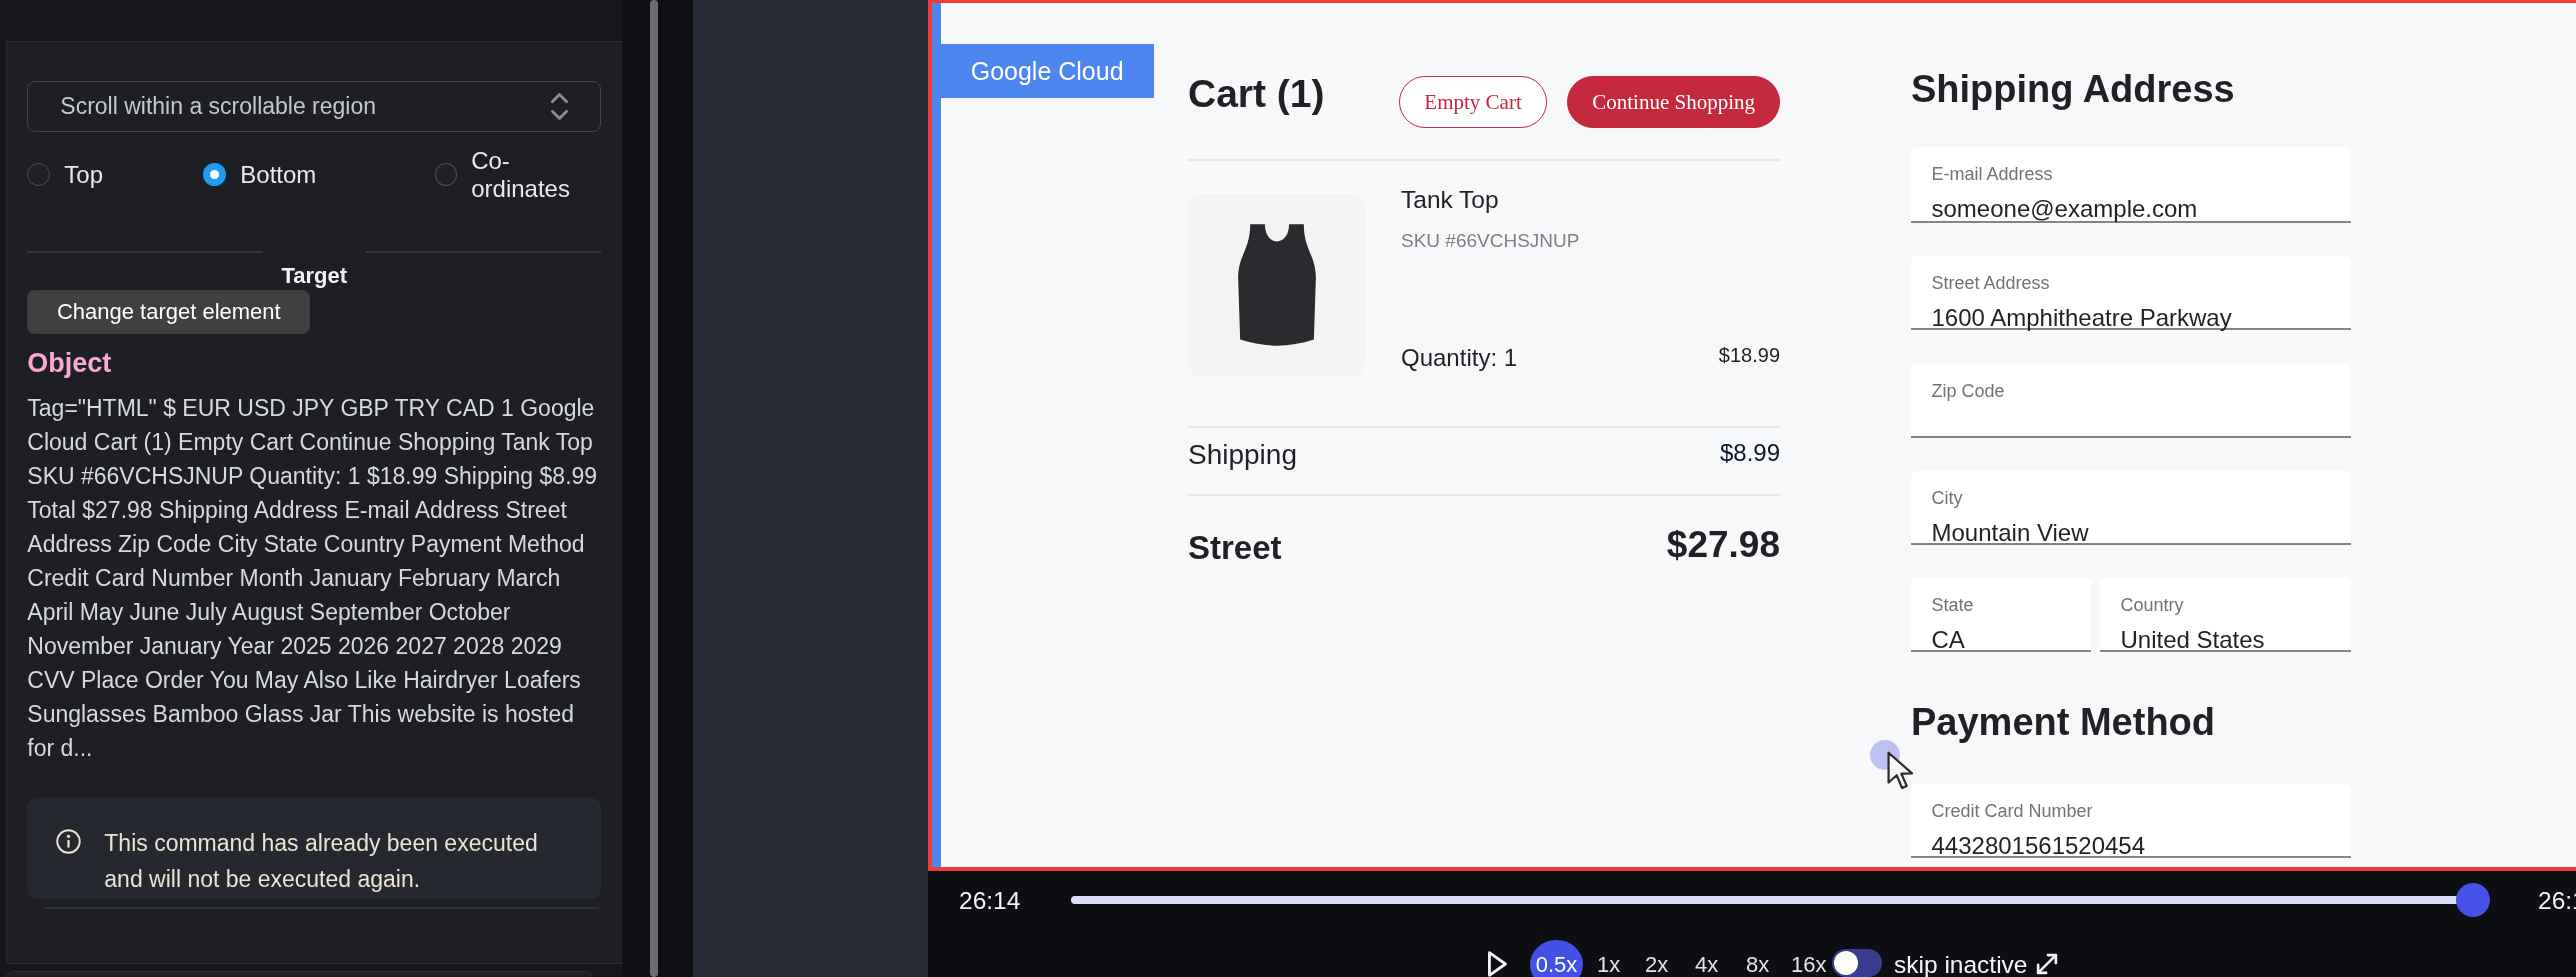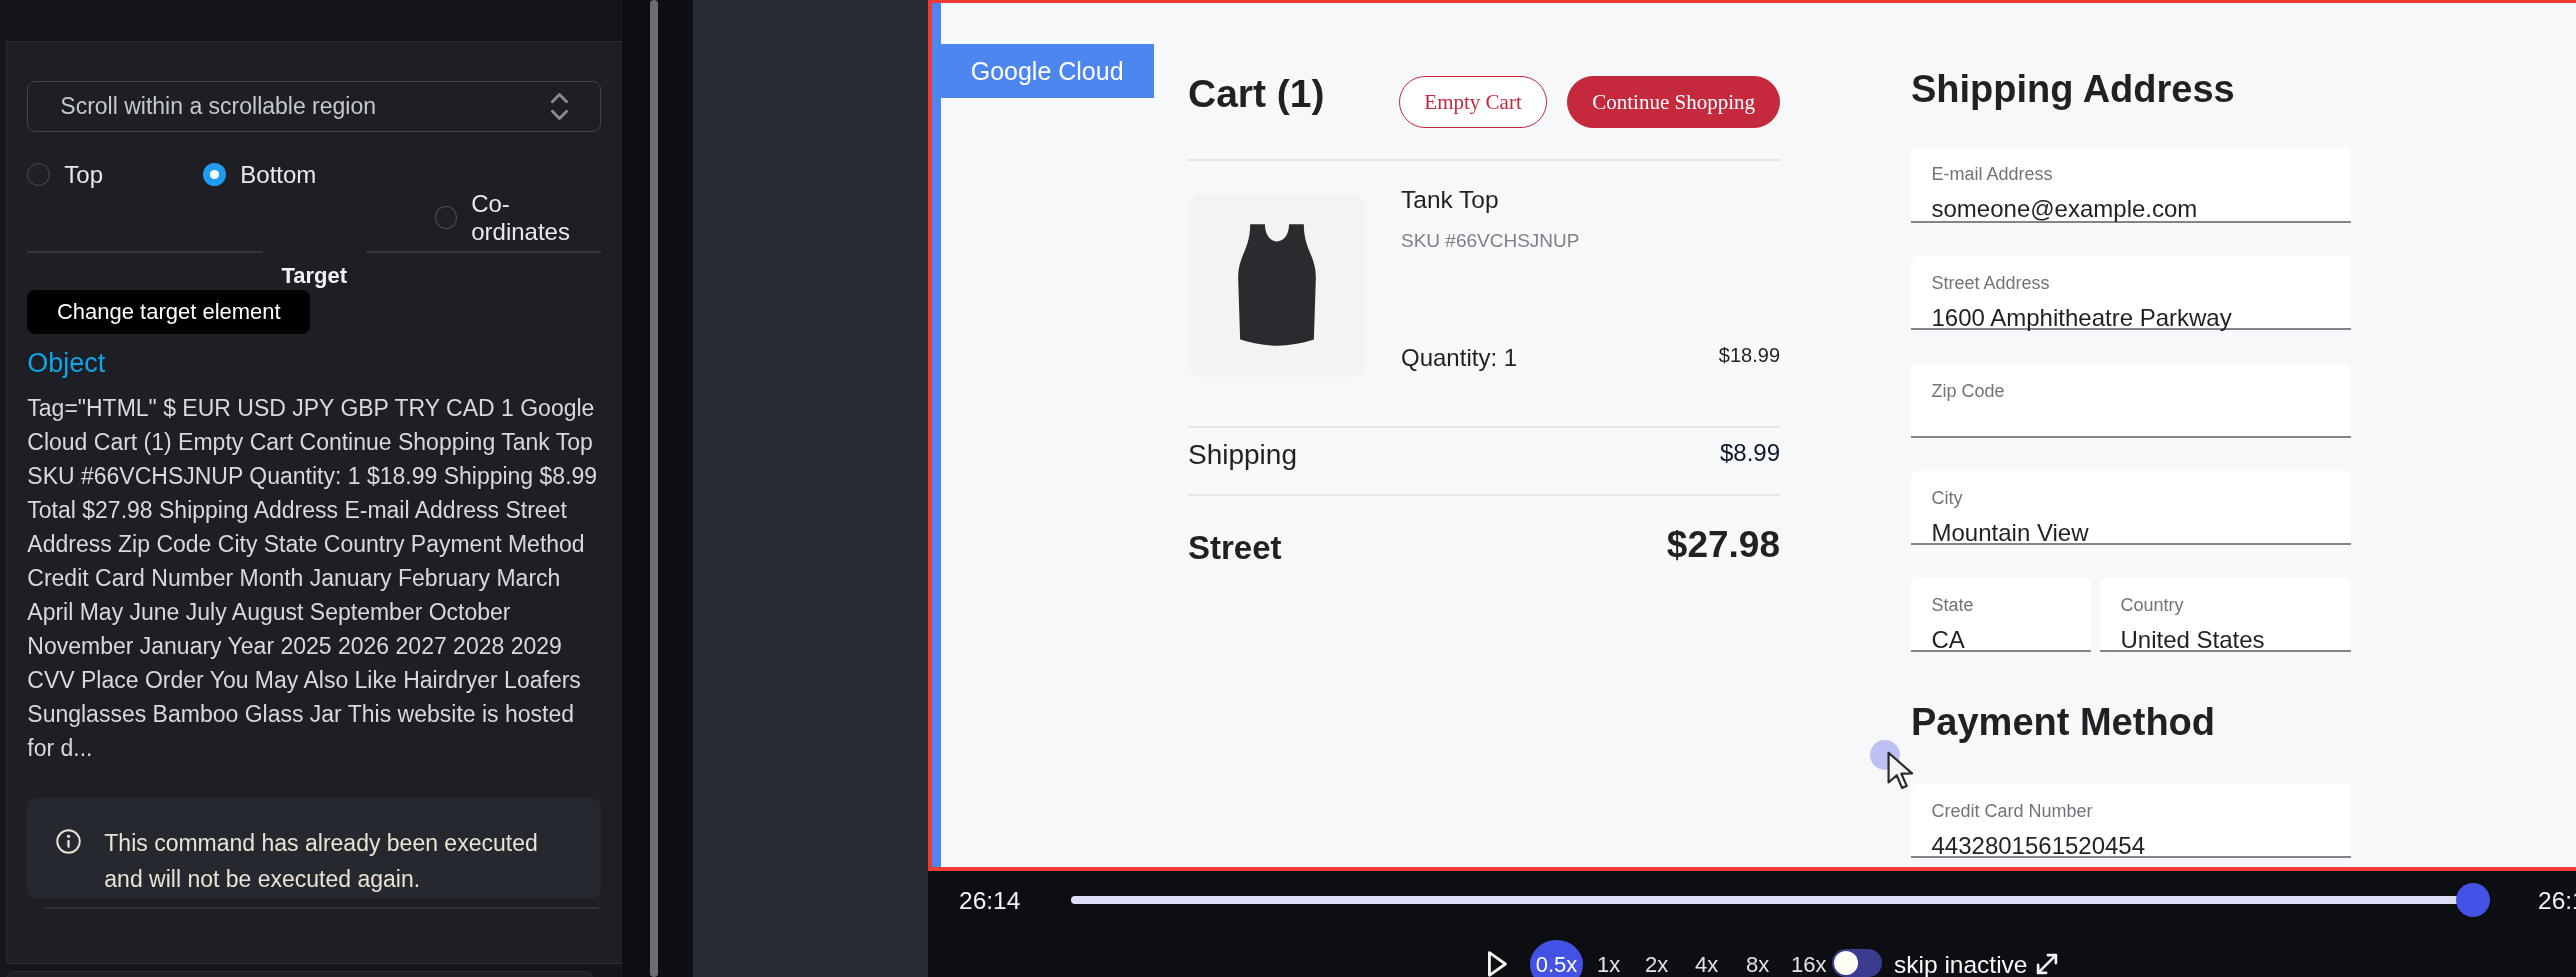--- a/index.html
+++ b/index.html
@@ -26,24 +26,24 @@
   .radio-circle.on::after { content:""; position:absolute; left:7px; top:7px; width:8.7px; height:8.7px;
      border-radius:50%; background:#ffffff; }
   .radio-label { font-size:24px; color:#e7e9ec; }
 
   .target-divider { position:absolute; left:20px; top:194px; width:574px; height:32px;
     display:flex; align-items:center; gap:19px; }
   .target-divider .line { flex:1; height:1.6px; background:#34363d; }
   .target-divider .t-label { font-size:22px; font-weight:bold; color:#f2f3f5;margin-top:48px; }
 
   .btn-change { position:absolute; left:20px; top:248px; width:283px; height:44px;
-    background:#000000; border:none; border-radius:8px; color:#ffffff;
+    background:#404040; border:none; border-radius:8px; color:#ffffff;
     font-size:22px; font-family:inherit; cursor:pointer; }
 
-  .object-h { position:absolute; left:20px; top:306px; font-size:27px; font-weight:normal; color:#0ea5e9; }
+  .object-h { position:absolute; left:20px; top:306px; font-size:27px; font-weight:bold; color:#f9a8d4; }
   .object-text { position:absolute; left:20px; top:349px; width:575px;
     font-size:23px; line-height:34px; color:#d6d9de; }
 
   .info-box { position:absolute; left:20px; top:756px; width:574px; height:101px;
     background:#26282f; border-radius:9.5px; display:flex; padding:27px 55px 0 28px; gap:22px; }
   .info-box svg { flex:none; margin-top:3.2px; }
   .info-text { font-size:23px; line-height:36px; color:#eae3d3; }
 
   .bottom-divider { position:absolute; left:38px; top:865px; width:554px; height:1.6px; background:#2f3138; }
 
@@ -126,21 +126,21 @@
 
   <div class="radio-row">
     <div class="radio-opt" style="left:0;">
       <span class="radio-circle"></span>
       <span class="radio-label">Top</span>
     </div>
     <div class="radio-opt" style="left:176px;">
       <span class="radio-circle on"></span>
       <span class="radio-label">Bottom</span>
     </div>
-    <div class="radio-opt" style="left:408px;margin-top:43px;">
+    <div class="radio-opt" style="left:408px;">
       <span class="radio-circle"></span>
       <span class="radio-label">Co-ordinates</span>
     </div>
   </div>
 
   <div class="target-divider">
     <span class="line"></span>
     <span class="t-label">Target</span>
     <span class="line"></span>
   </div>

